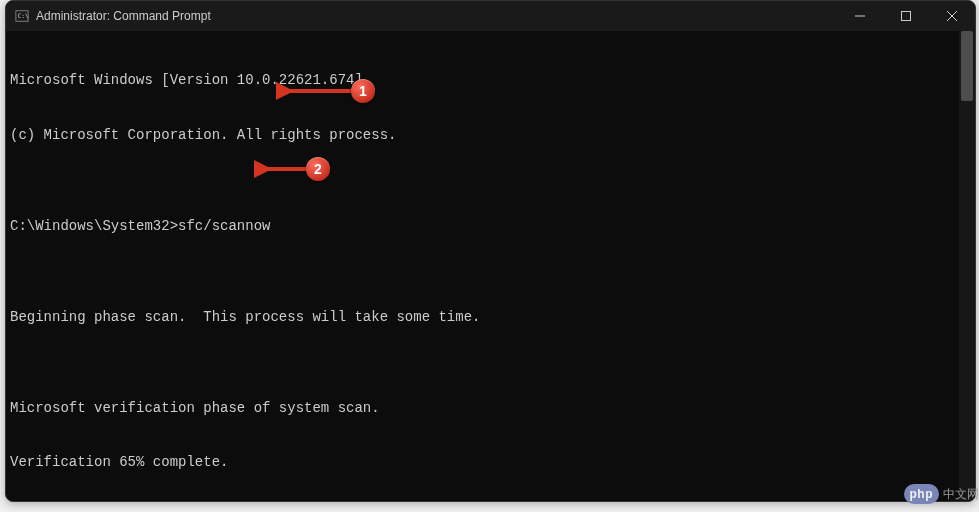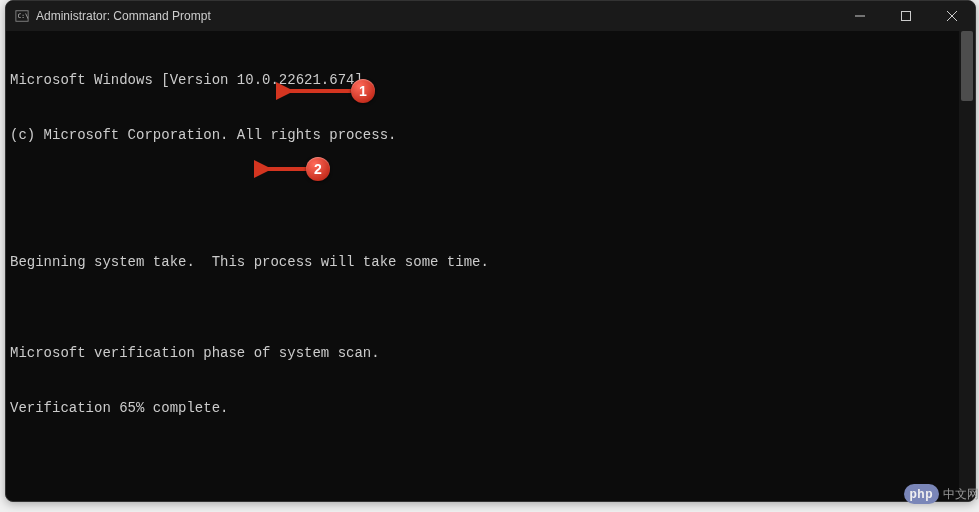--- a/index.html
+++ b/index.html
@@ -173,22 +173,23 @@
             <line x1="10" y1="0" x2="0" y2="10" stroke="#ccc" stroke-width="1"></line>
           </svg>
       </div>
     </div>
   </div>
 
   <div class="terminal-content">
     <span class="terminal-line">Microsoft Windows [Version 10.0.22621.674]</span>
     <span class="terminal-line">(c) Microsoft Corporation. All rights process.</span>
     <span class="terminal-line"></span>
-    <span class="terminal-line"></span>
-    <span class="terminal-line">Beginning system take.  This process will take some time.</span>
+    <span class="terminal-line">C:\Windows\System32&gt;sfc/scannow</span>
+    <span class="terminal-line"></span>
+    <span class="terminal-line">Beginning phase scan.  This process will take some time.</span>
     <span class="terminal-line"></span>
     <span class="terminal-line">Microsoft verification phase of system scan.</span>
     <span class="terminal-line">Verification 65% complete.</span>
     <span class="terminal-line"></span>
     
     <span class="terminal-line"></span>
     
 
     
     <svg class="arrow-svg" style="left:270px; top:50px;" width="80" height="20">

